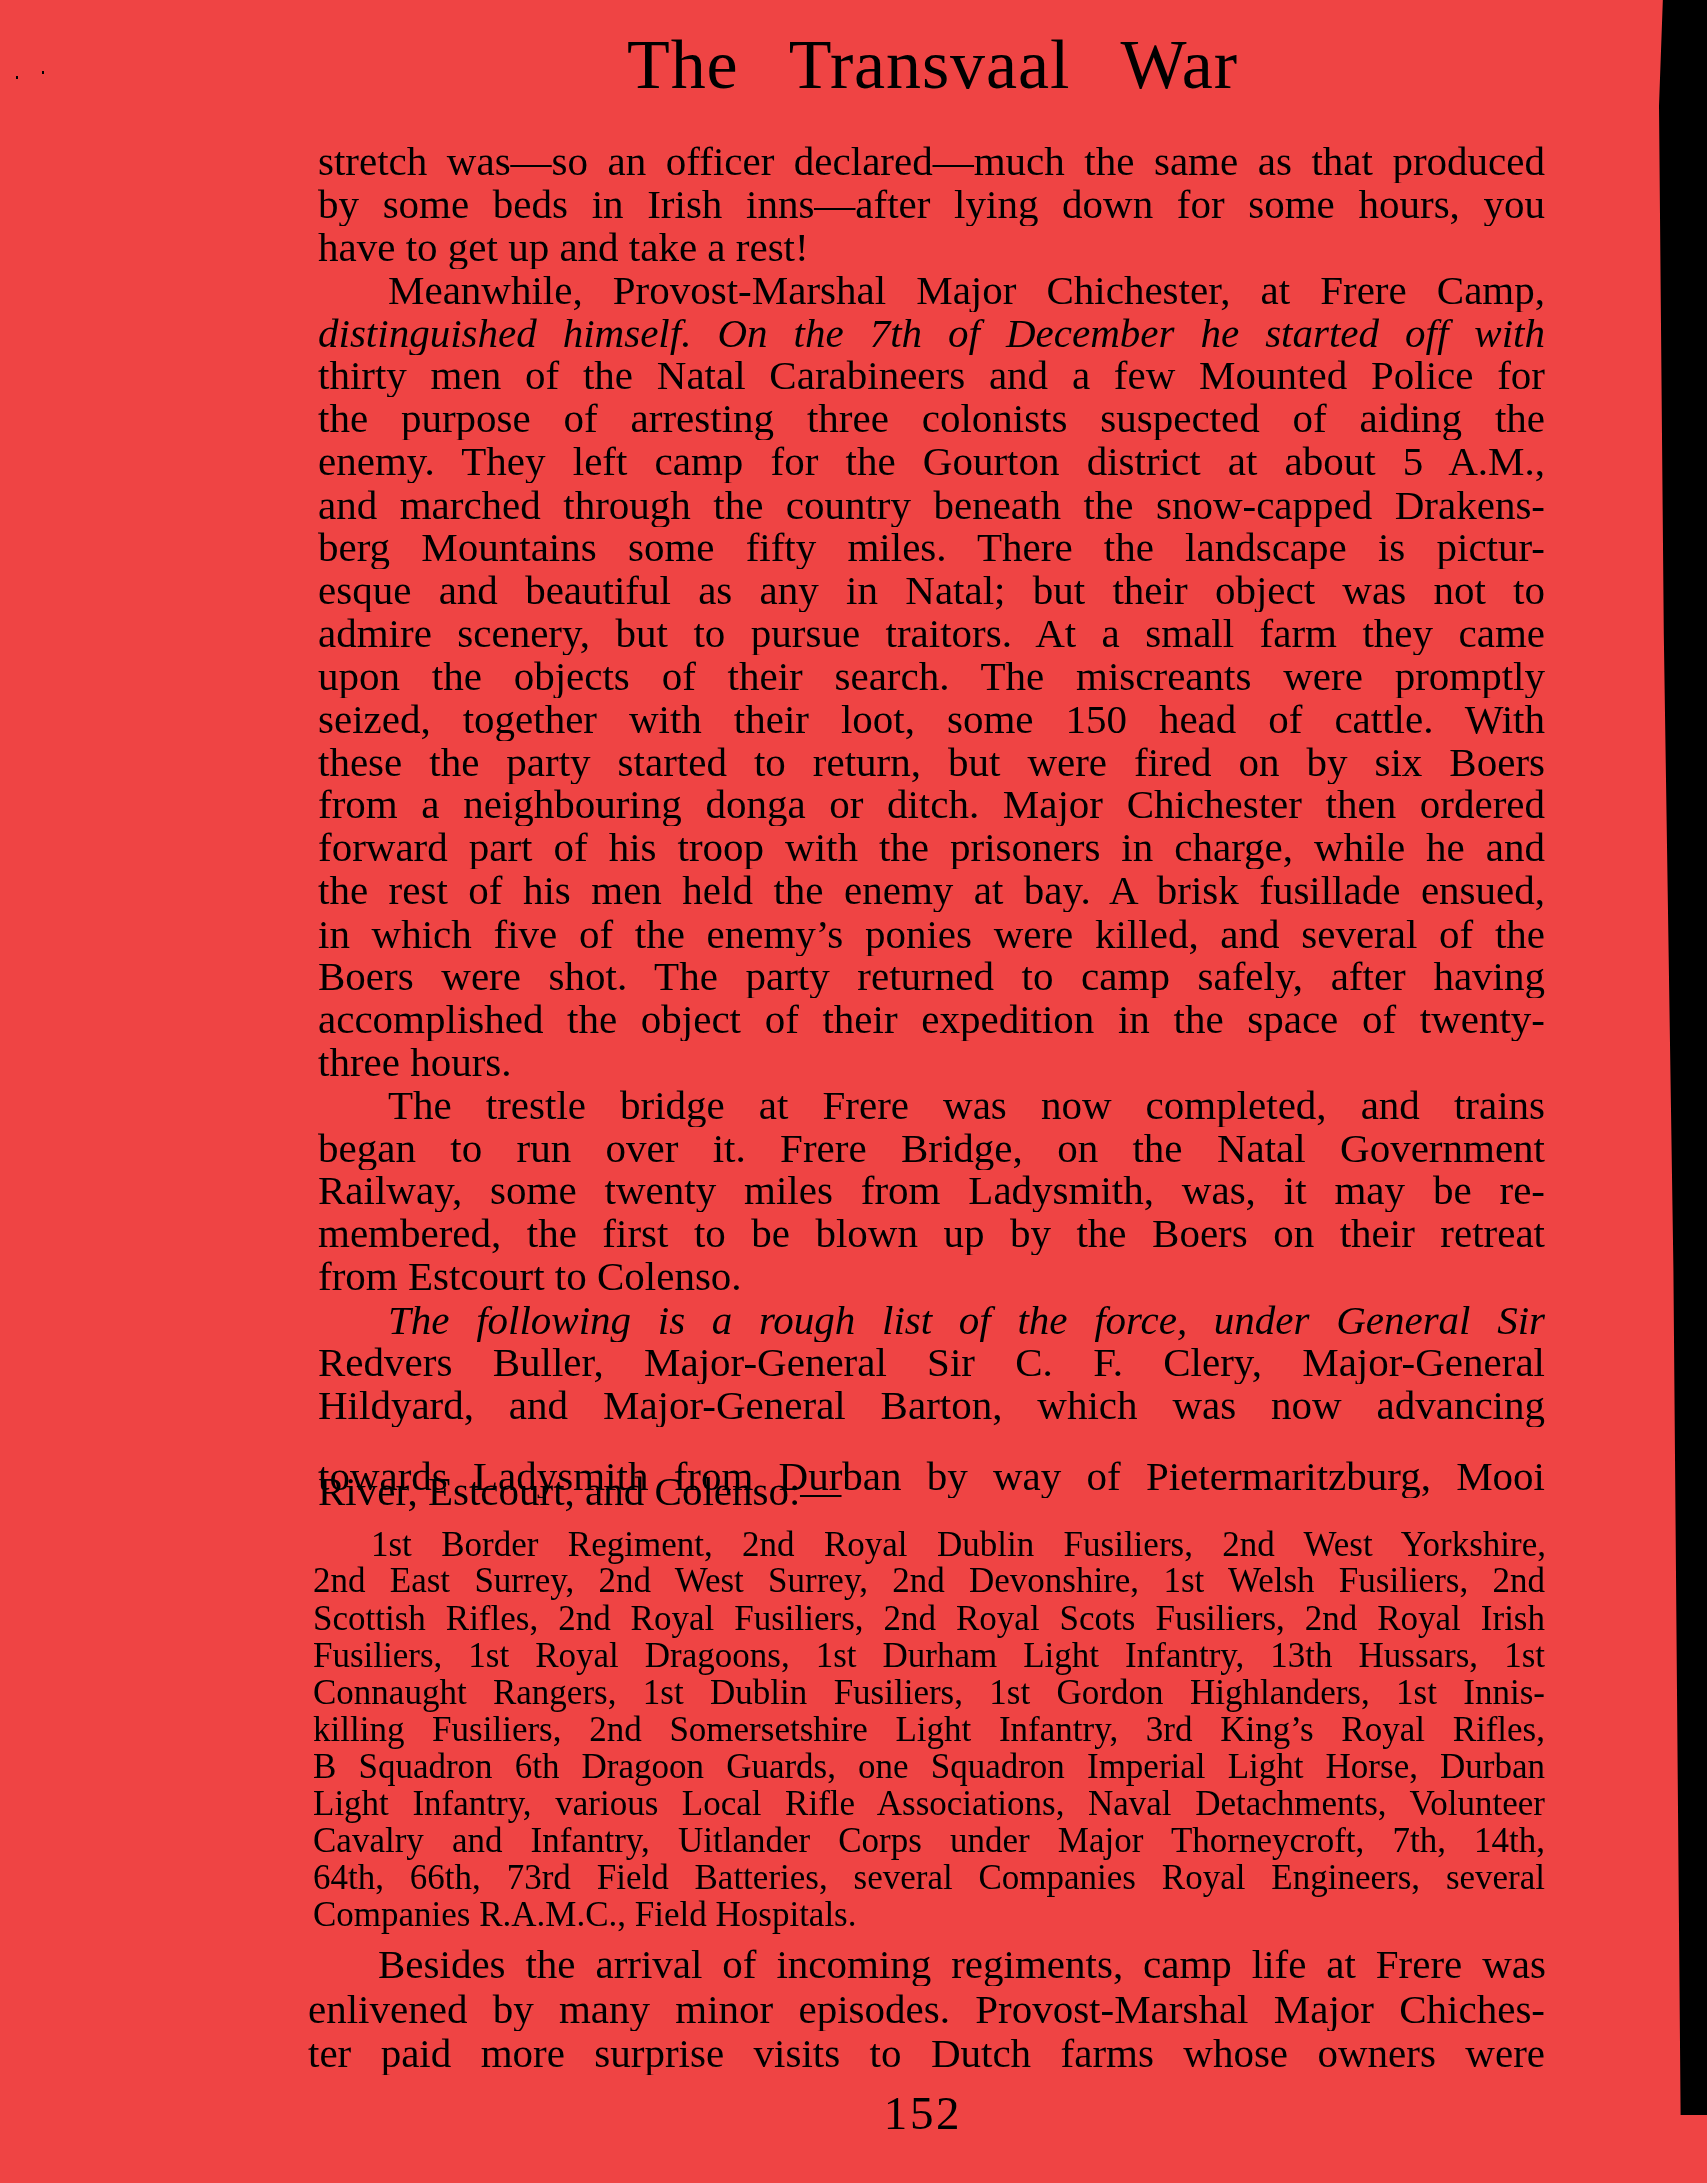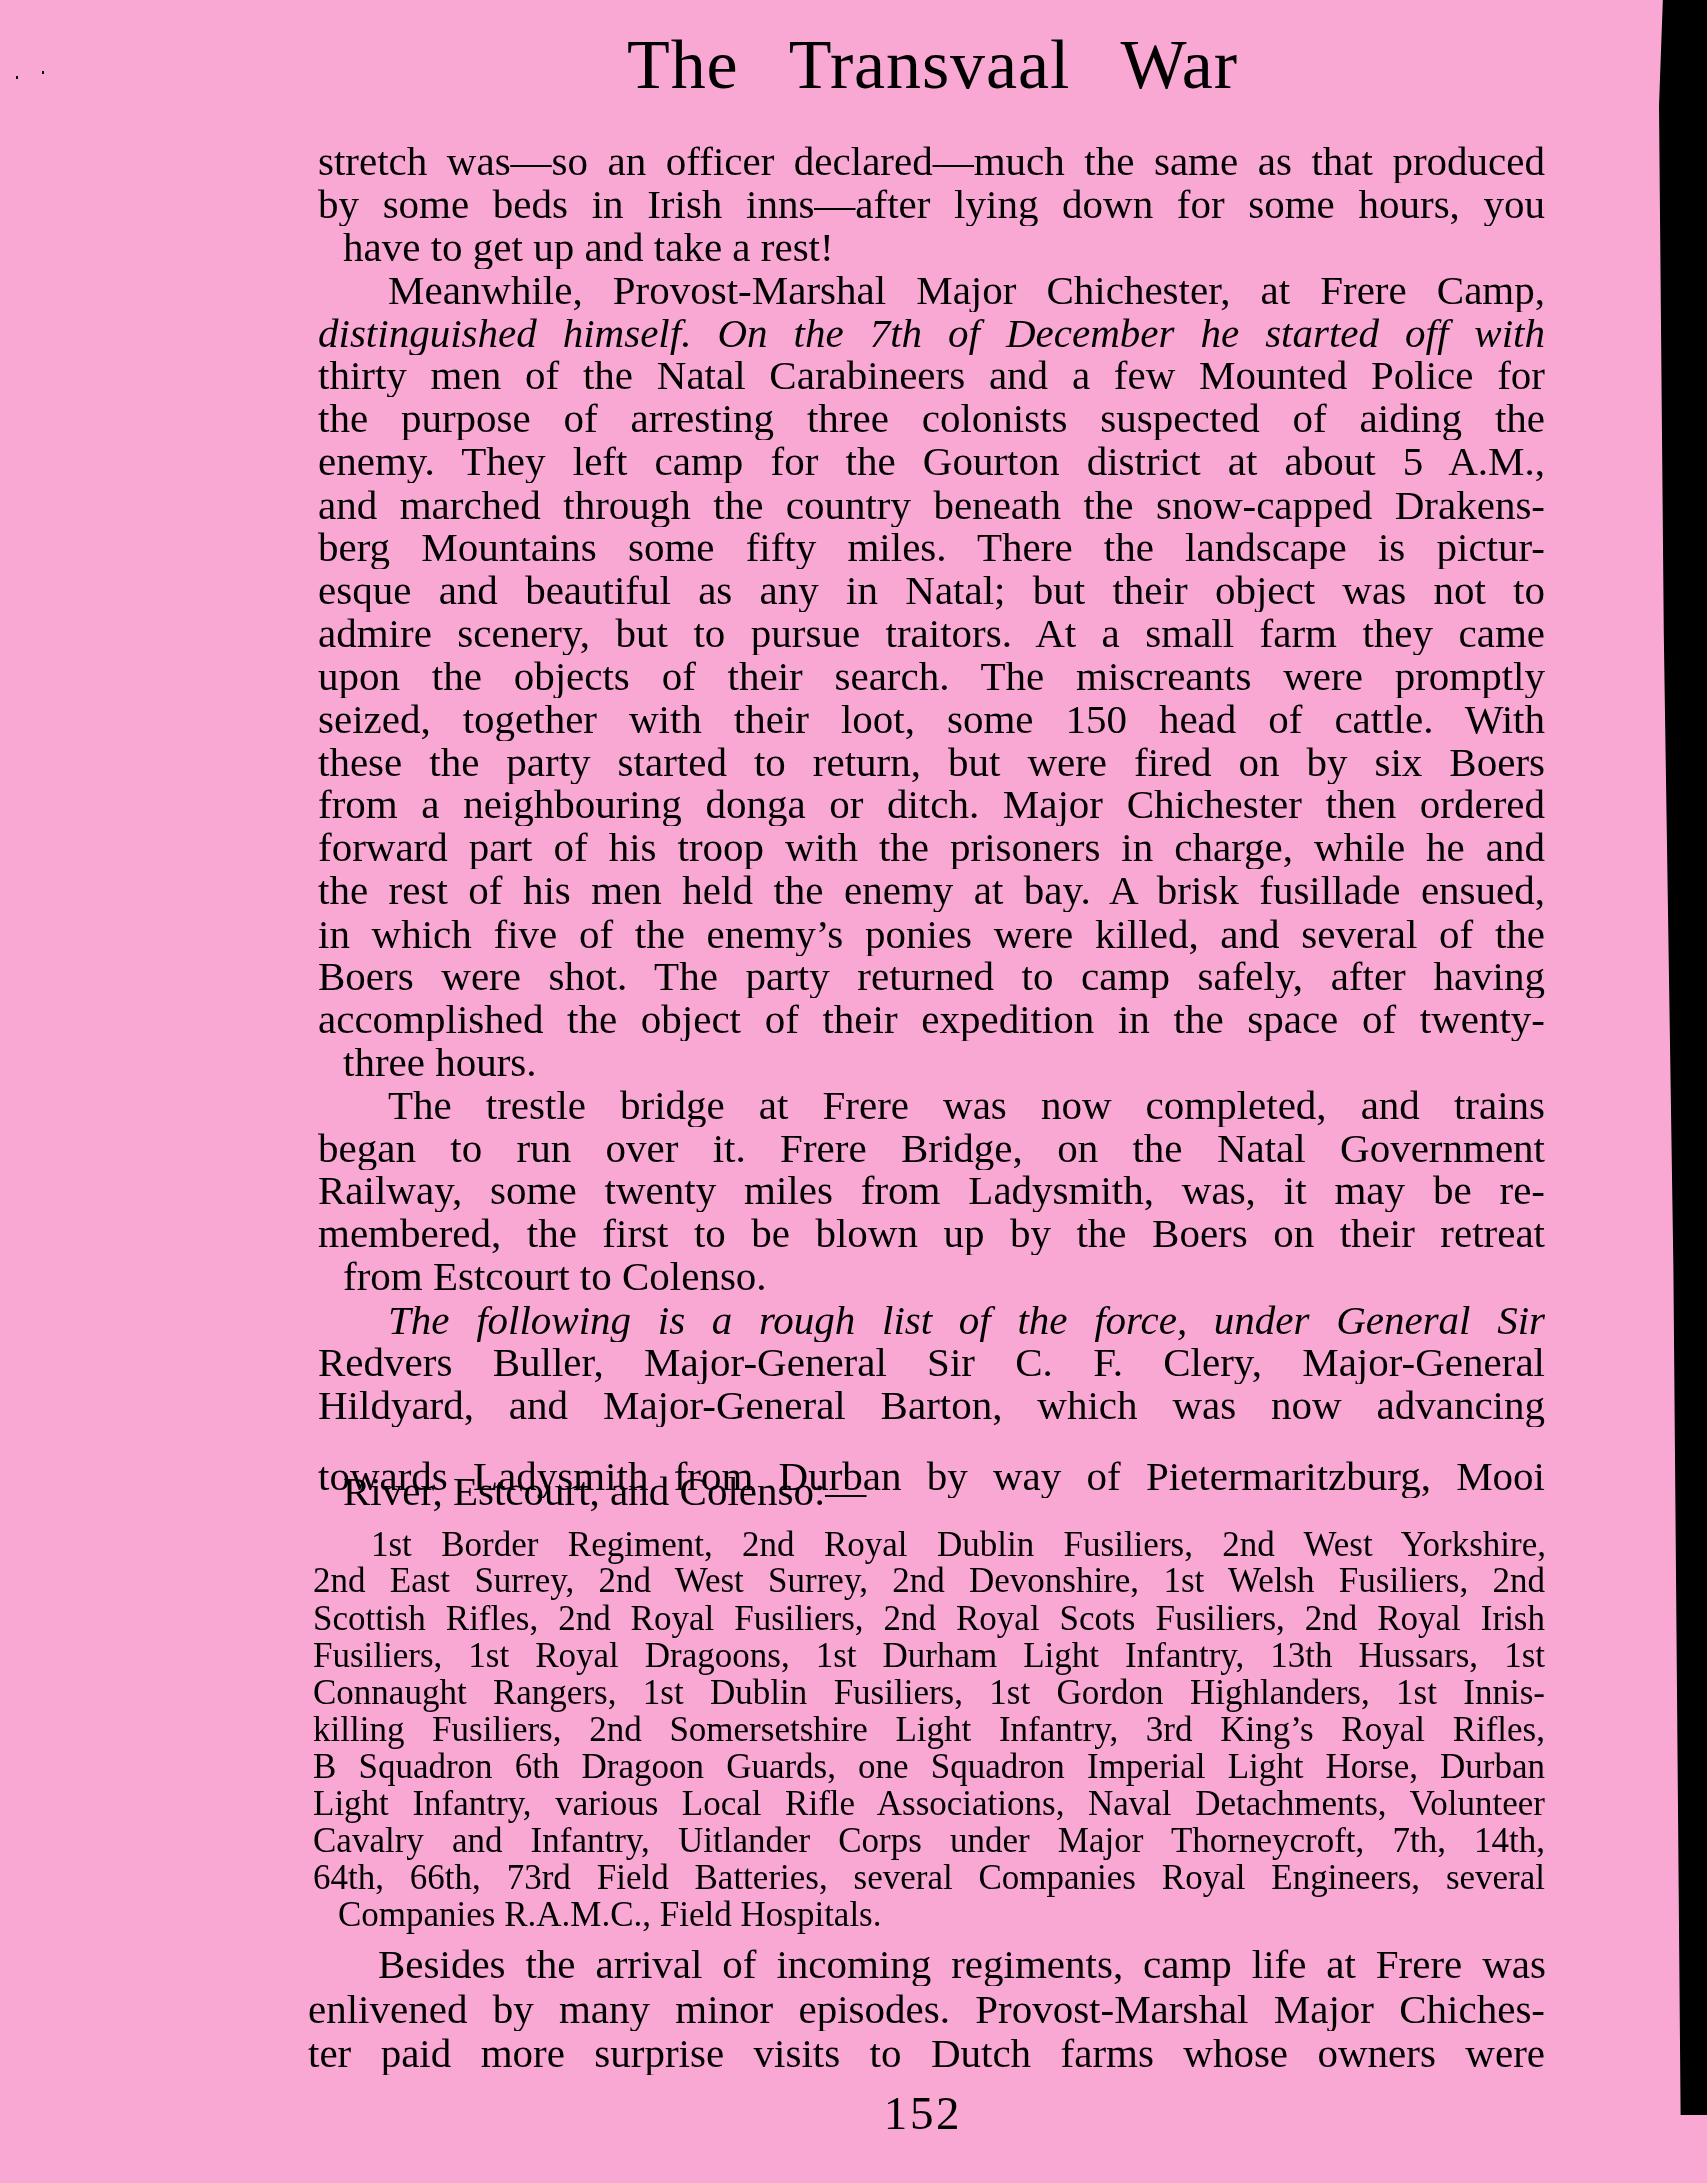--- a/index.html
+++ b/index.html
@@ -1,33 +1,33 @@
 <!DOCTYPE html>
 <html style="font-size:13.7px"><head>
 <meta charset="utf-8">
 <style>
   html, body { margin: 0; padding: 0; background: #ffffff; }
   body { width: 1707px; height: 2184px; position: relative; overflow: hidden; }
-  .page { position: absolute; left: 0; top: 0; width: 1707px; height: 2184px; background: #f9a8d4; }
+  .page { position: absolute; left: 0; top: 0; width: 1707px; height: 2184px; background: #ef4444; }
   .title {
     position: absolute; left: 627px; top: 26px; width: 611px;
     font-family: "Liberation Serif", "DejaVu Serif", serif;
     font-size: 70px; line-height: 77px; color: #000;
     text-align: justify; text-align-last: justify; white-space: nowrap;
     letter-spacing: 0.9px;
   }
   .line {
     position: absolute; display: block; white-space: nowrap;
     font-family: "Liberation Serif", "DejaVu Serif", serif;
     color: #000; text-align: justify; text-align-last: justify;
     overflow: hidden;
   }
   .body-line { font-size: 41px; height: 43px; line-height: 43px; }
   .small-line { font-size: 35px; height: 38px; line-height: 38px; }
-  .last-line { text-align-last: left; margin-left: 25px; }
+  .last-line { text-align-last: left; }
   .page-number {
     position: absolute; left: 880px; top: 2076px; width: 86px; text-align: center;
     font-family: "Liberation Serif", "DejaVu Serif", serif; font-size: 47px; line-height: 41px; color: #000;
     letter-spacing: 2.6px;
     margin-top: 17px;
   }
   .binding {
     position: absolute; right: 0; top: 0; width: 48px; height: 2115px;
     background: #000;
     clip-path: polygon(8% 0%, 100% 0%, 100% 100%, 45% 100%, 30% 60%, 10% 30%, 0% 5%);

